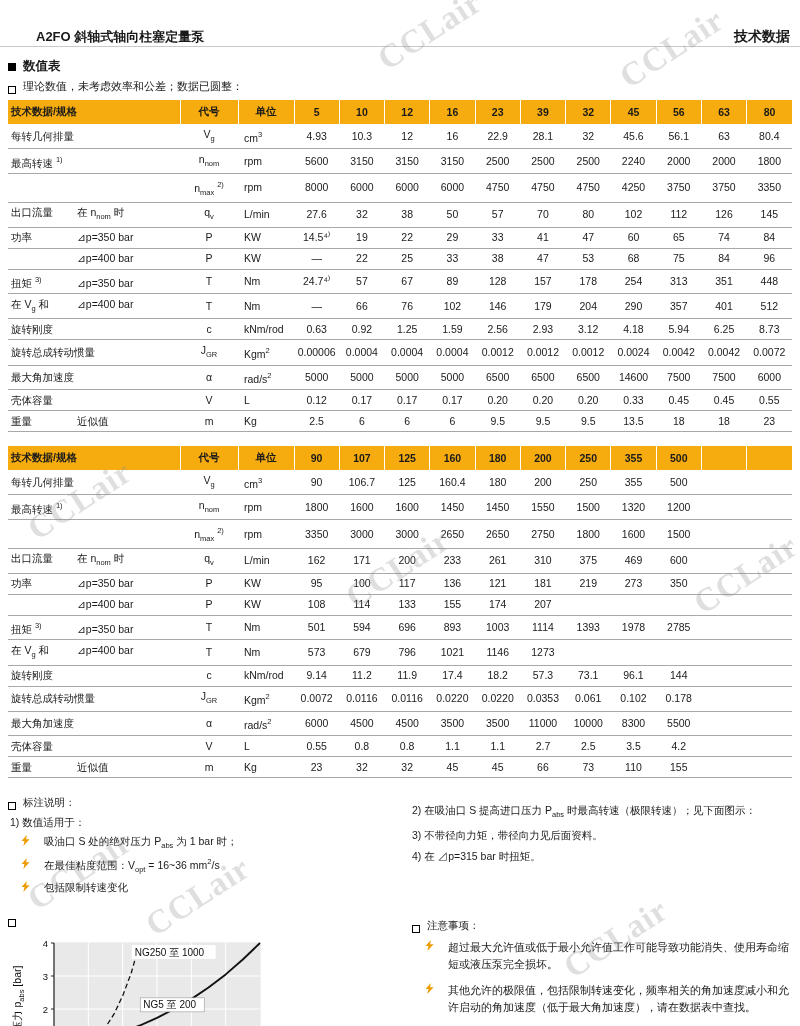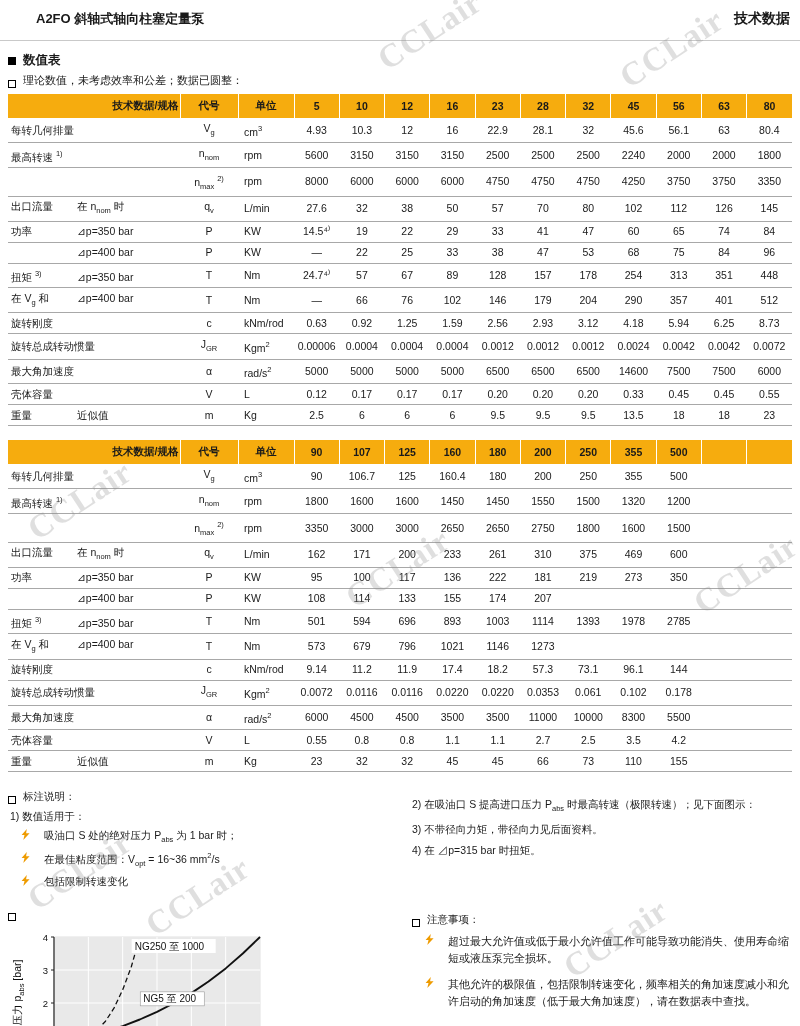--- a/index.html
+++ b/index.html
@@ -5,37 +5,37 @@
   html,body{margin:0;padding:0;}
   body{
     width:800px;height:1026px;
     font-family:"Liberation Sans", sans-serif;
     background:#ffffff;color:#1a1a1a;
     position:relative;overflow:hidden;
     font-size:11px;
   }
   .page{position:relative;width:800px;height:1026px;}
   
-  .hdr{display:flex;justify-content:space-between;align-items:flex-start;
-       height:30px;padding:10px 10px 0 36px;border-bottom:1px solid #c9c9c9;}
+  .hdr{display:flex;justify-content:space-between;align-items:flex-end;
+       height:30px;padding:16px 10px 0 36px;border-bottom:1px solid #c9c9c9;}
   .hdr-title{font-size:13px;font-weight:bold;}
   .hdr-right{font-size:14px;font-weight:bold;}
   .content{padding:0 8px;}
   
   .sec-row{display:flex;align-items:center;gap:7px;margin:11px 0 3px 0;font-family:Liberation Serif, serif;}
   .sec-title{font-size:12.5px;font-weight:bold;}
   .sq-fill{width:8px;height:8px;background:#000;flex:none;display:inline-block;}
   .sq-open{width:6px;height:6px;border:1px solid #000;flex:none;display:inline-block;}
   .note-row{display:flex;align-items:flex-end;gap:7px;margin:4px 0 6px 0;}
   .note-text{font-size:11px;}
   
   .spec{border-collapse:collapse;table-layout:fixed;width:784px;margin:2px 0 14px 0;font-size:10.5px;}
   .spec th{background:#F6AC0E;height:20px;font-weight:bold;border-right:1px solid #fff;
            text-align:center;padding:2px 1px;}
-  .spec th.h-first{text-align:right;padding-left:3px;}
+  .spec th.h-first{text-align:left;padding-left:3px;}
   .spec th:last-child{border-right:none;}
   .spec td{border-bottom:1px solid #a8a8a8;padding:3.5px 1px;text-align:center;
            line-height:13px;vertical-align:middle;}
   .spec td.lbl{text-align:left;padding-left:3px;}
   .spec td.unit{text-align:left;padding-left:6px;}
   .lname{display:inline-block;min-width:66px;}
   .spec sub,.spec sup, .content sub, .content sup{font-size:7.5px;}
   
   .footnotes{display:flex;margin-top:14px;font-size:10.5px;}
   .fn-left{width:392px;}
@@ -104,21 +104,21 @@
         <thead>
           <tr>
             <th class="h-first">技术数据/规格</th>
             <th class="h-val">代号</th>
             <th class="h-val">单位</th>
             <th class="h-val">5</th>
             <th class="h-val">10</th>
             <th class="h-val">12</th>
             <th class="h-val">16</th>
             <th class="h-val">23</th>
-            <th class="h-val">28</th>
+            <th class="h-val">39</th>
             <th class="h-val">32</th>
             <th class="h-val">45</th>
             <th class="h-val">56</th>
             <th class="h-val">63</th>
             <th class="h-val">80</th>
           </tr>
         </thead>
         <tbody>
           <tr>
             <td class="lbl"><span class="lname">每转几何排量</span><span class="lsub"></span></td>
@@ -432,21 +432,21 @@
             <td class="val"></td>
           </tr>
           <tr>
             <td class="lbl"><span class="lname">功率</span><span class="lsub">⊿p=350 bar</span></td>
             <td class="code">P</td>
             <td class="unit">KW</td>
             <td class="val">95</td>
             <td class="val">100</td>
             <td class="val">117</td>
             <td class="val">136</td>
-            <td class="val">222</td>
+            <td class="val">121</td>
             <td class="val">181</td>
             <td class="val">219</td>
             <td class="val">273</td>
             <td class="val">350</td>
             <td class="val"></td>
             <td class="val"></td>
           </tr>
           <tr>
             <td class="lbl"><span class="lname"></span><span class="lsub">⊿p=400 bar</span></td>
             <td class="code">P</td>

